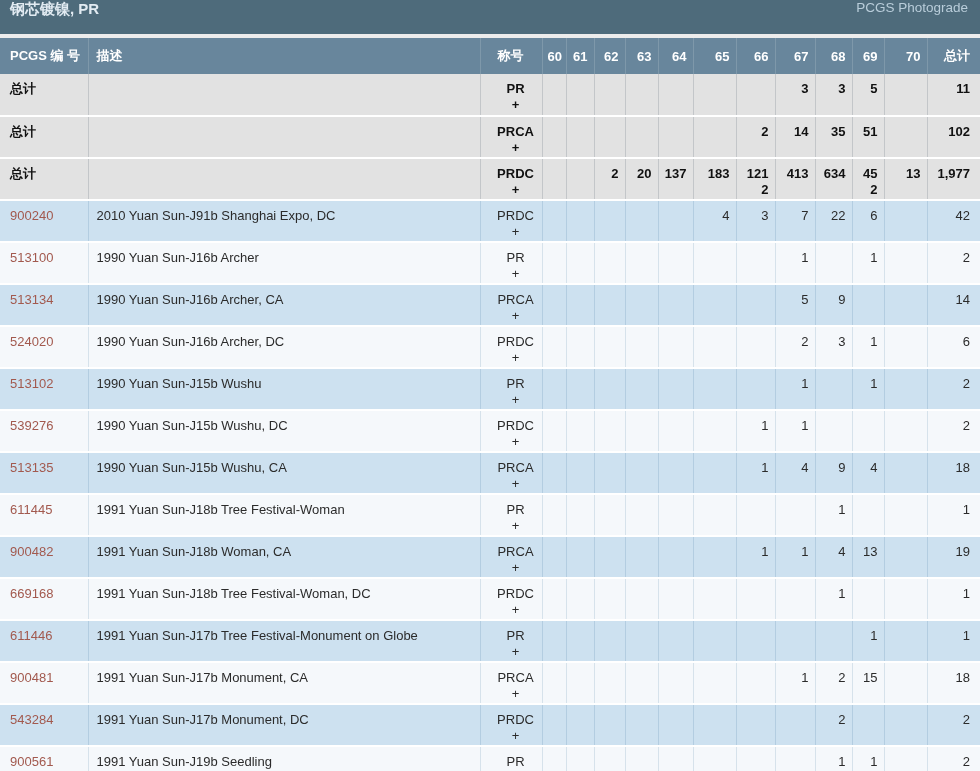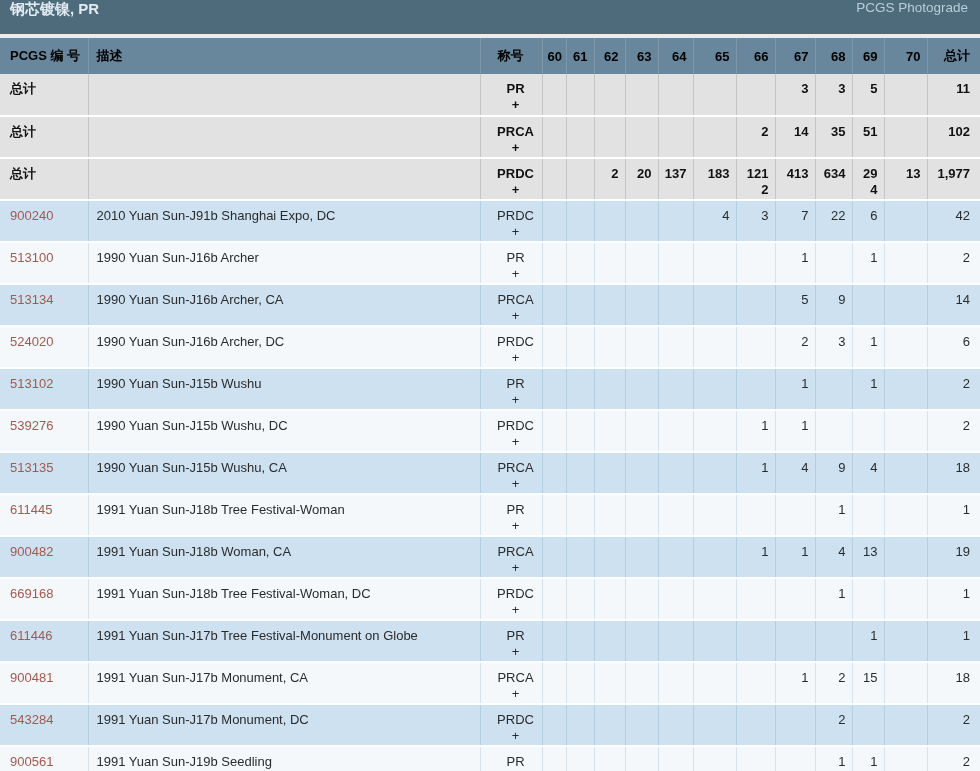--- a/index.html
+++ b/index.html
@@ -11,21 +11,21 @@
     font-family:"Liberation Sans","DejaVu Sans",sans-serif;}
   .page{position:relative;width:980px;height:771px;overflow:hidden;}
 
   .topbar{height:34px;background:var(--topbar);display:flex;align-items:flex-start;
     justify-content:space-between;padding:0 12px 0 10px;}
   .topbar .title{color:#e2ebf2;font-weight:bold;font-size:15px;}
   .topbar .photograde{color:#b9cdda;font-size:13.5px;cursor:pointer;text-decoration:none;}
   .sep{height:4px;background:#ececec;}
 
   table{width:980px;border-collapse:collapse;table-layout:fixed;background:#fff;}
-  thead th{background:var(--header);color:#000000;font-size:13px;font-weight:bold;
+  thead th{background:var(--header);color:#ffffff;font-size:13px;font-weight:bold;
     height:36px;border-right:1px solid #7e98aa;padding:0 6px 0 5px;white-space:nowrap;overflow:hidden;}
   thead th:last-child{border-right:none;}
   thead th.c-id{text-align:left;padding-left:10px;}
   thead th.c-desc{text-align:left;padding-left:8px;}
   thead th.c-desig{text-align:center;}
   thead th.c-grade{text-align:right;}
   thead th.c-total{text-align:right;padding-right:10px;}
 
   tbody tr{height:42px;}
   tbody td{vertical-align:top;padding-top:7px;font-size:13px;color:#2b2b2b;
@@ -117,21 +117,21 @@
           <td class="c-desig bold">PRDC<br>+</td>
           <td class="c-grade bold"></td>
           <td class="c-grade bold"></td>
           <td class="c-grade bold">2</td>
           <td class="c-grade bold">20</td>
           <td class="c-grade bold">137</td>
           <td class="c-grade bold">183</td>
           <td class="c-grade bold">1212</td>
           <td class="c-grade bold">413</td>
           <td class="c-grade bold">634</td>
-          <td class="c-grade bold">294</td>
+          <td class="c-grade bold">452</td>
           <td class="c-grade bold">13</td>
           <td class="c-total bold">1,977</td>
         </tr>
         <tr class="blue">
           <td class="c-id"><a class="pcgs-link">900240</a></td>
           <td class="c-desc">2010 Yuan Sun-J91b Shanghai Expo, DC</td>
           <td class="c-desig">PRDC<br>+</td>
           <td class="c-grade"></td>
           <td class="c-grade"></td>
           <td class="c-grade"></td>

